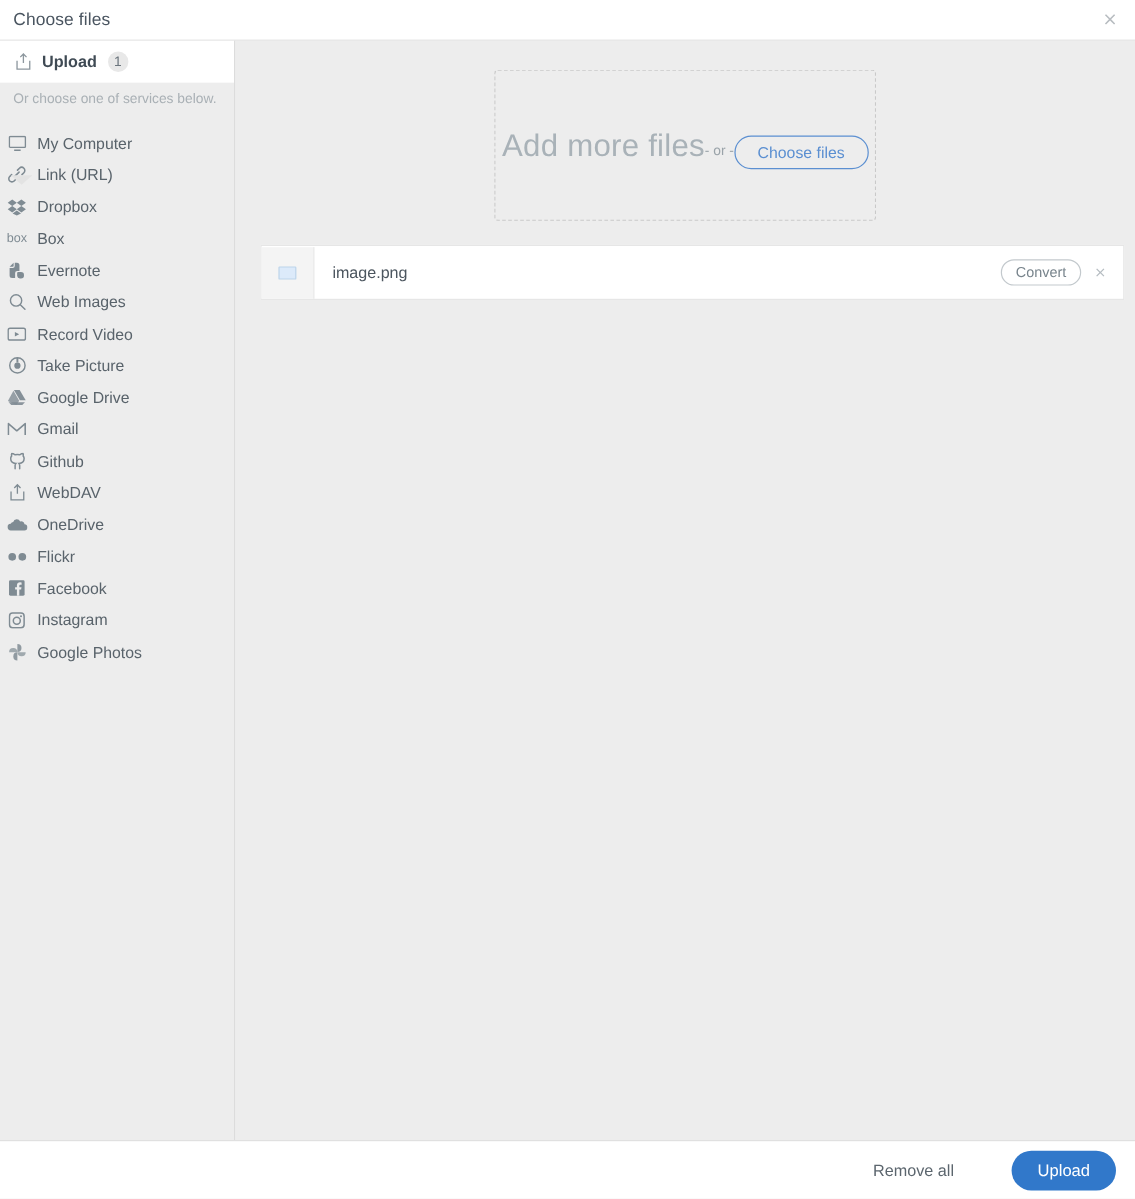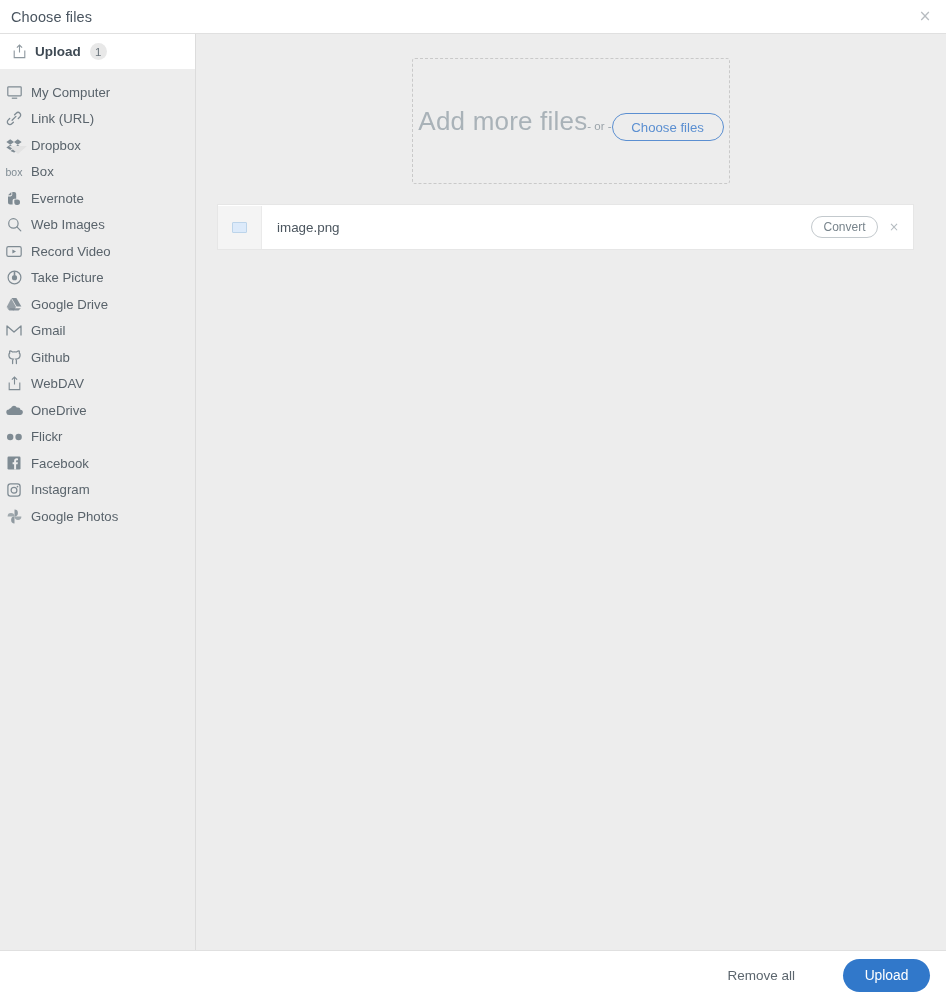--- a/index.html
+++ b/index.html
@@ -205,21 +205,21 @@
     font-family: "Liberation Sans", sans-serif;
     display: flex;
     align-items: center;
     justify-content: center;
     cursor: pointer;
   }
 
   
   .file-list {
     margin-top: 20px;
-    padding: 0 32px 0 21px;
+    padding: 0 9px 0 21px;
   }
   .file-row {
     height: 44px;
     background: #ffffff;
     border: 1px solid #e6e6e6;
     display: flex;
     align-items: center;
     position: relative;
   }
   .file-thumb {
@@ -329,20 +329,21 @@
         <span class="tab-icon">
           <svg width="13" height="15" viewBox="0 0 13 15" fill="none" stroke="currentColor" stroke-width="1.1">
             <path d="M6.5 1.2 L6.5 8.4 M3.9 3.6 L6.5 1.0 L9.1 3.6"></path>
             <path d="M1.2 6.6 L1.2 13.6 L11.8 13.6 L11.8 6.6"></path>
           </svg>
         </span>
         <span class="tab-label">Upload</span>
         <span class="tab-badge">1</span>
       </div>
 
+      <div class="services-note">Or choose one of services below.</div>
       <div class="tab-pointer"></div>
 
       <div class="service-list">
 
         <div class="service-item">
           <span class="svc-icon">
             <svg width="15" height="13" viewBox="0 0 15 13" fill="none" stroke="currentColor" stroke-width="1.2">
               <rect x="0.8" y="0.8" width="13.4" height="9" rx="0.8"></rect>
               <path d="M4.8 12.2 L10.2 12.2"></path>
             </svg>

